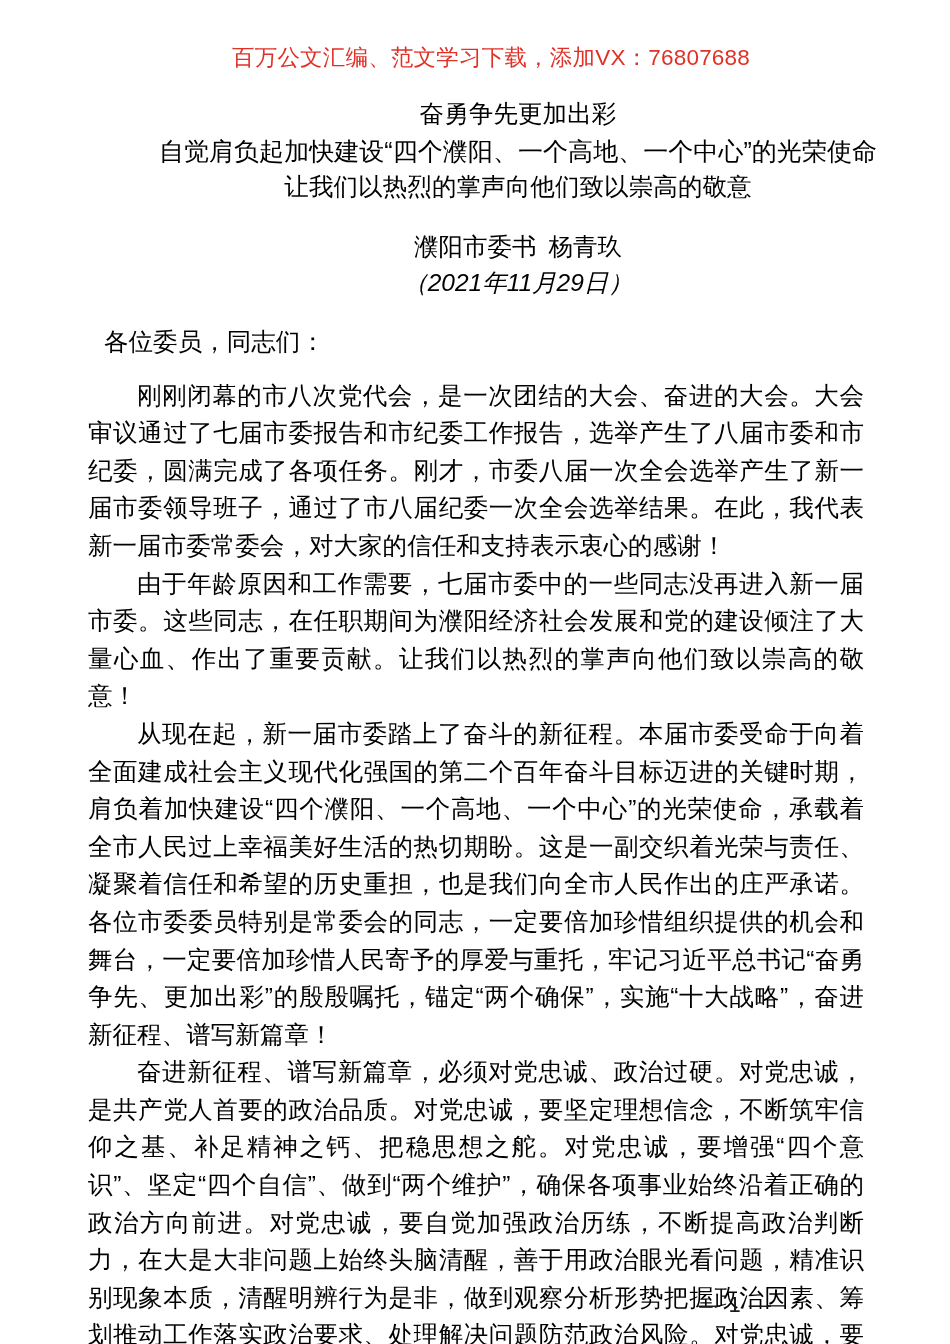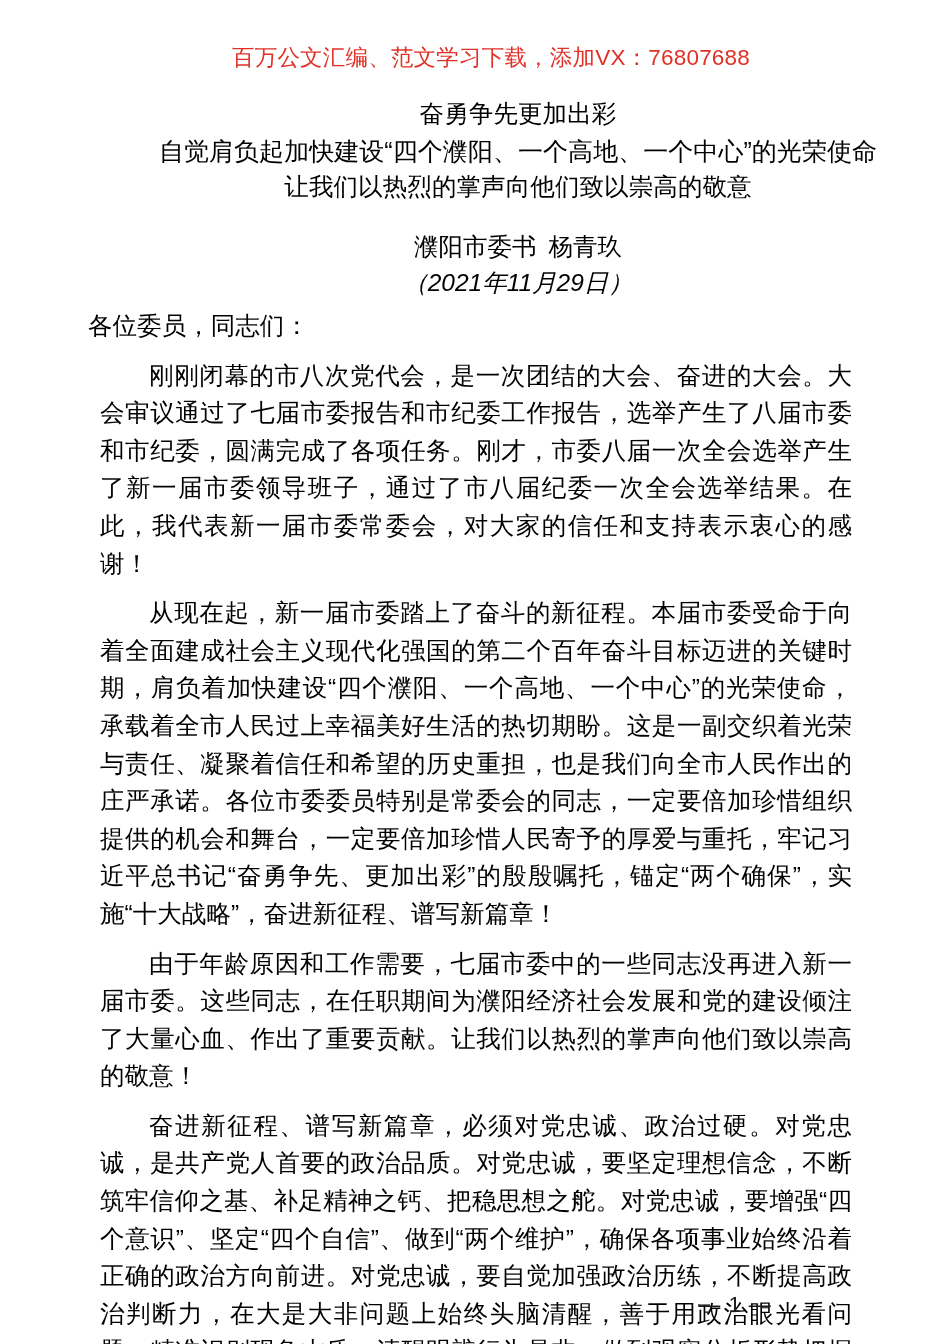--- a/index.html
+++ b/index.html
@@ -82,30 +82,30 @@
     top: 307px;
     left: 88px;
     width: 776px;
   }
 
   .salutation {
     font-size: 24.5px;
     line-height: 37.6px;
     text-align: justify;
     text-align-last: left;
-    margin: 0;
+    margin: 16px;
     letter-spacing: 0.05px;
   }
 
   .para {
     font-size: 24.5px;
     line-height: 37.6px;
     text-align: justify;
     text-align-last: left;
-    margin: 12px;
+    margin: 0;
     text-indent: 49px;
     letter-spacing: 0.05px;
     word-break: break-all;
   }
 
   
   .page-footer {
     position: absolute;
     left: 0;
     top: 1292px;
@@ -135,22 +135,22 @@
     <div class="title-line">让我们以热烈的掌声向他们致以崇高的敬意</div>
     <div class="byline">
       <span>濮阳市委书</span><span class="gap"></span><span>杨青玖</span>
     </div>
     <div class="dateline">（2021年11月29日）</div>
   </div>
 
   <div class="body-block">
     <p class="salutation">各位委员，同志们：</p>
     <p class="para">刚刚闭幕的市八次党代会，是一次团结的大会、奋进的大会。大会审议通过了七届市委报告和市纪委工作报告，选举产生了八届市委和市纪委，圆满完成了各项任务。刚才，市委八届一次全会选举产生了新一届市委领导班子，通过了市八届纪委一次全会选举结果。在此，我代表新一届市委常委会，对大家的信任和支持表示衷心的感谢！</p>
+    <p class="para">由于年龄原因和工作需要，七届市委中的一些同志没再进入新一届市委。这些同志，在任职期间为濮阳经济社会发展和党的建设倾注了大量心血、作出了重要贡献。让我们以热烈的掌声向他们致以崇高的敬意！</p>
     <p class="para">从现在起，新一届市委踏上了奋斗的新征程。本届市委受命于向着全面建成社会主义现代化强国的第二个百年奋斗目标迈进的关键时期，肩负着加快建设“四个濮阳、一个高地、一个中心”的光荣使命，承载着全市人民过上幸福美好生活的热切期盼。这是一副交织着光荣与责任、凝聚着信任和希望的历史重担，也是我们向全市人民作出的庄严承诺。各位市委委员特别是常委会的同志，一定要倍加珍惜组织提供的机会和舞台，一定要倍加珍惜人民寄予的厚爱与重托，牢记习近平总书记“奋勇争先、更加出彩”的殷殷嘱托，锚定“两个确保”，实施“十大战略”，奋进新征程、谱写新篇章！</p>
-    <p class="para">由于年龄原因和工作需要，七届市委中的一些同志没再进入新一届市委。这些同志，在任职期间为濮阳经济社会发展和党的建设倾注了大量心血、作出了重要贡献。让我们以热烈的掌声向他们致以崇高的敬意！</p>
     <p class="para">奋进新征程、谱写新篇章，必须对党忠诚、政治过硬。对党忠诚，是共产党人首要的政治品质。对党忠诚，要坚定理想信念，不断筑牢信仰之基、补足精神之钙、把稳思想之舵。对党忠诚，要增强“四个意识”、坚定“四个自信”、做到“两个维护”，确保各项事业始终沿着正确的政治方向前进。对党忠诚，要自觉加强政治历练，不断提高政治判断力，在大是大非问题上始终头脑清醒，善于用政治眼光看问题，精准识别现象本质，清醒明辨行为是非，做到观察分析形势把握政治因素、筹划推动工作落实政治要求、处理解决问题防范政治风险。对党忠诚，要严格接受政治淬炼，不断提高政治领悟力，深刻领</p>
   </div>
 
   <div class="page-footer">
     <span class="pn">— 1 —</span>
   </div>
 
 </div>
 
 </body></html>

